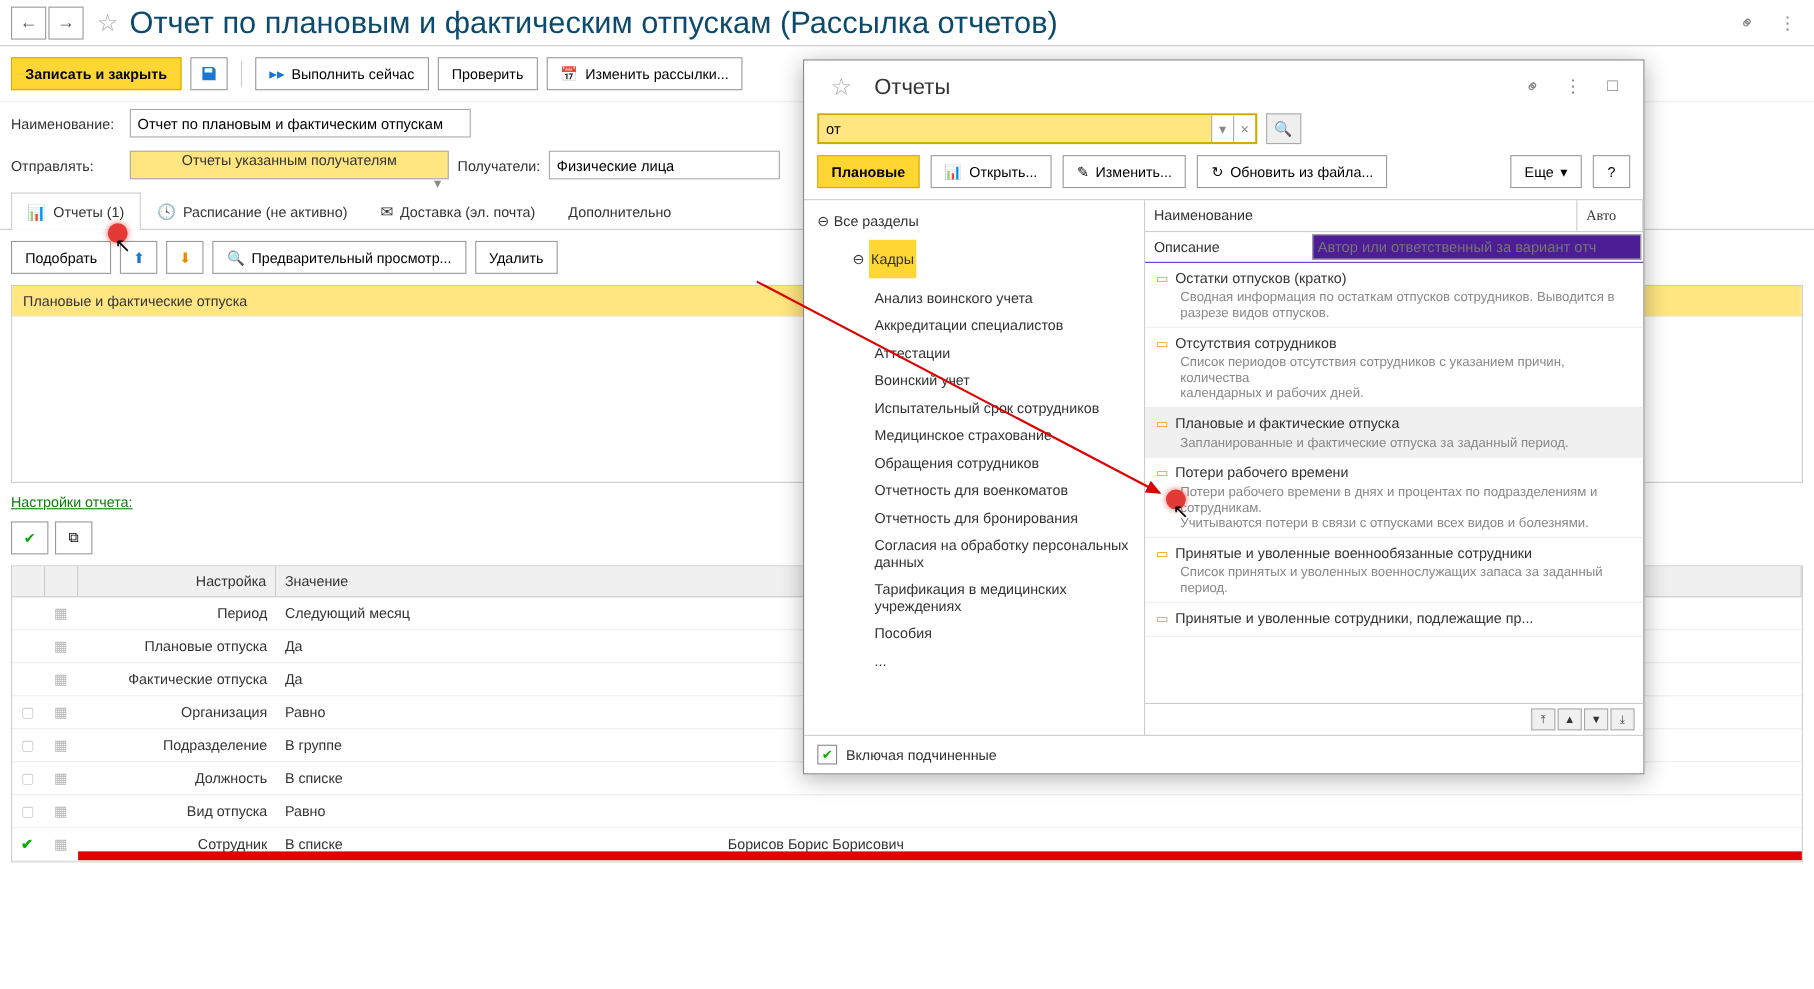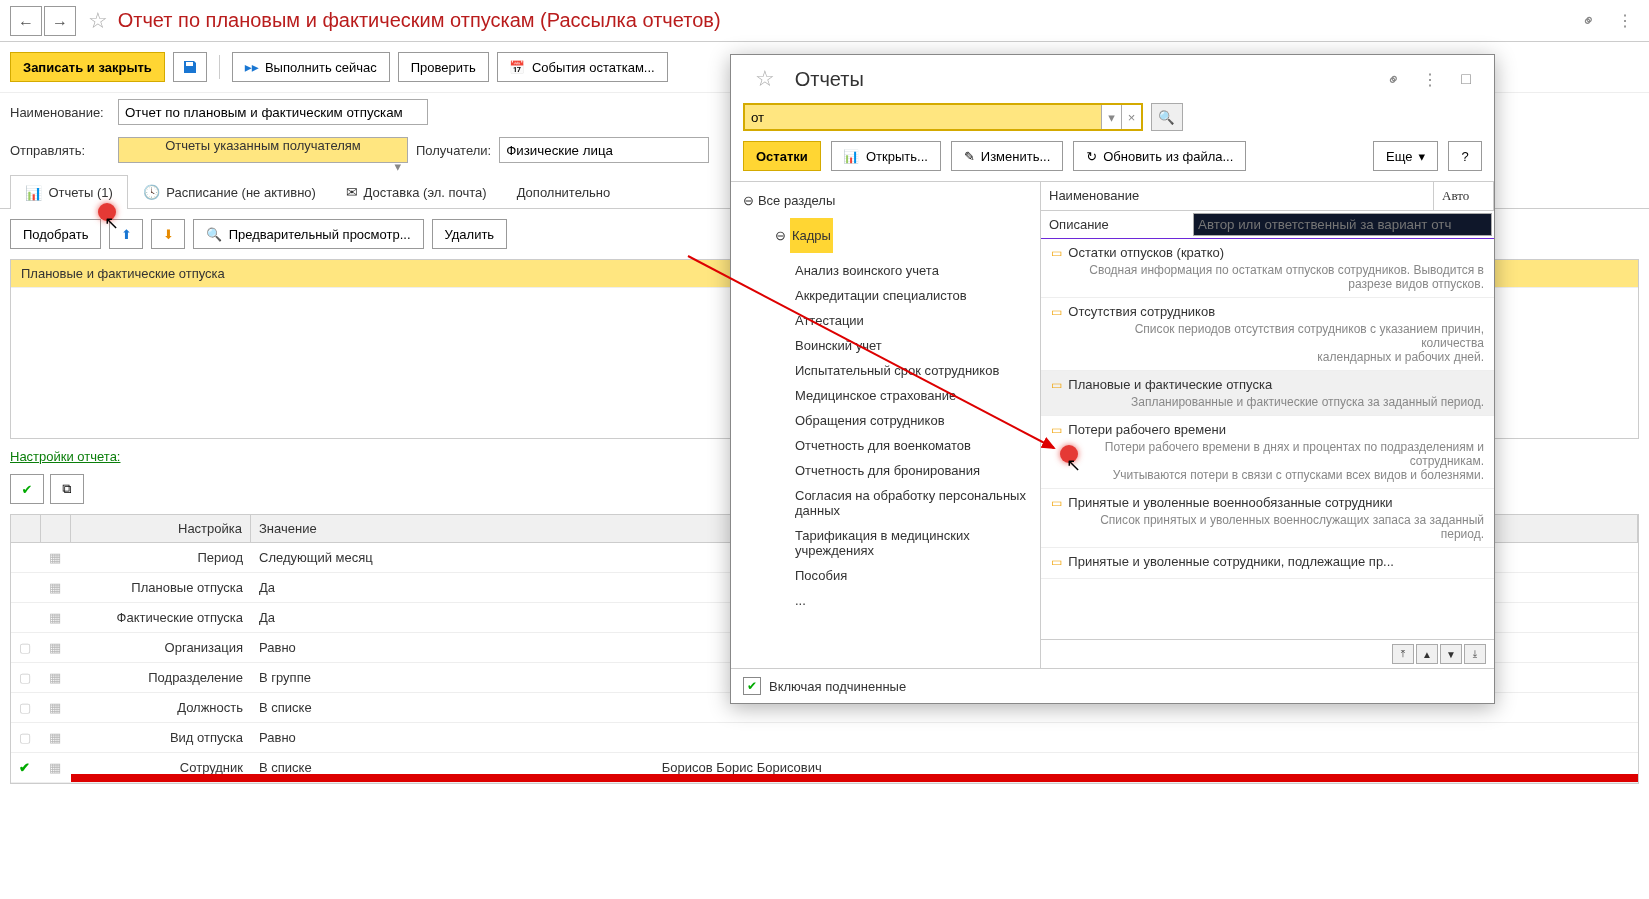--- a/index.html
+++ b/index.html
@@ -1,21 +1,21 @@
 <!DOCTYPE html>
 <html><head>
 <meta charset="utf-8">
 <style>
 * { box-sizing: border-box; margin: 0; padding: 0; font-family: Arial, sans-serif; }
 body { font-size: 13px; color: #333; background: #fff; position: relative; width: 1649px; height: 899px; overflow: hidden; }
 
 .title-bar { display: flex; align-items: center; padding: 4px 10px; height: 42px; border-bottom: 1px solid #ccc; }
 .nav-btn { width: 32px; height: 30px; border: 1px solid #999; background: #fff; margin-right: 2px; display: flex; align-items: center; justify-content: center; cursor: pointer; font-size: 16px; color: #555; }
 .star-icon { font-size: 22px; color: #aaa; margin: 0 10px; cursor: pointer; }
-.page-title { font-size: 20px; font-weight: normal; color: #b91c1c; }
+.page-title { font-size: 28px; font-weight: normal; color: #0c4a6e; }
 .title-right { margin-left: auto; display: flex; gap: 8px; }
 .icon-btn { width: 28px; height: 28px; display: flex; align-items: center; justify-content: center; cursor: pointer; color: #888; font-size: 16px; }
 
 .toolbar { display: flex; align-items: center; gap: 8px; padding: 10px; border-bottom: 1px solid #eee; }
 .btn { height: 30px; padding: 0 12px; border: 1px solid #999; background: #fff; cursor: pointer; display: flex; align-items: center; gap: 6px; font-size: 13px; }
 .btn-yellow { background: #ffd633; border-color: #d4aa00; font-weight: bold; }
 .btn-icon { width: 34px; padding: 0; justify-content: center; }
 .divider { width: 1px; height: 24px; background: #ccc; margin: 0 4px; }
 
 .form-row { display: flex; align-items: center; padding: 6px 10px; gap: 8px; }
@@ -73,26 +73,26 @@
 .tree-grandchild { padding-left: 60px; }
 
 .list-panel { flex: 1; display: flex; flex-direction: column; min-height: 0; }
 .list-header { display: flex; border-bottom: 1px solid #ccc; }
 .list-header > div { padding: 6px 8px; border-right: 1px solid #ccc; }
 .lh-name { flex: 1; }
 .lh-author { width: 60px; font-family: Liberation Serif, serif; }
 .list-desc-row { display: flex; border-bottom: 1px solid #6d28d9; }
 .list-desc-row > div { padding: 6px 8px; }
 .ld-label { flex: 0 0 150px; }
-.ld-filter { flex: 1; background: #0f172a; border: 1px solid #aaa; margin: 2px; padding: 2px 4px; color: #888; }
+.ld-filter { flex: 1; background: #4c1d95; border: 1px solid #aaa; margin: 2px; padding: 2px 4px; color: #888; }
 
 .list-items { overflow-y: scroll; flex: 1; }
 .list-item { padding: 6px 10px; border-bottom: 1px solid #eee; }
 .list-item-title { display: flex; align-items: center; gap: 6px; padding-bottom: 3px; }
-.list-item-desc { color: #888; font-size: 12px; padding-left: 22px; text-align: right; }
+.list-item-desc { color: #888; font-size: 12px; padding-left: 22px; }
 .li-icon { color: #f0a000; font-size: 12px; }
 .list-item.selected { background: #f0f0f0; }
 
 .popup-footer { padding: 8px 12px; display: flex; align-items: center; gap: 8px; border-top: 1px solid #ccc; }
 .check-icon { color: #0a0; width: 18px; height: 18px; border: 1px solid #888; display: inline-flex; align-items: center; justify-content: center; font-size: 12px; }
 .list-footer-nav { display: flex; gap: 2px; padding: 4px 8px; justify-content: flex-end; border-top: 1px solid #ccc; }
 .nav-small { width: 22px; height: 20px; border: 1px solid #aaa; background: #f0f0f0; display: flex; align-items: center; justify-content: center; font-size: 10px; cursor: pointer; }
 
 
 .red-dot { position: absolute; width: 18px; height: 18px; background: #e53935; border-radius: 50%; box-shadow: 0 0 6px rgba(229,57,53,0.8); z-index: 100; }
@@ -130,21 +130,21 @@
       </svg>
   </button>
   <div class="divider"></div>
   <button class="btn">
       <span class="play-icon">▸▸</span>
       <span>Выполнить сейчас</span>
     </button>
   <button class="btn">Проверить</button>
   <button class="btn">
       <span>📅</span>
-      <span>События остаткам...</span>
+      <span>Изменить рассылки...</span>
     </button>
 </div>
 
 <div class="form-row">
   <span class="form-label">Наименование:</span>
   <input class="form-input" style="width: 310px;" value="Отчет по плановым и фактическим отпускам">
 </div>
 <div class="form-row">
   <span class="form-label">Отправлять:</span>
   <div class="form-select" style="width:290px">
@@ -278,21 +278,21 @@
     <div class="search-box">
       <input value="от" style="">
       <div class="sb-btn">▾</div>
       <div class="sb-btn">×</div>
     </div>
     <button class="mag-btn">
         <span>🔍</span>
       </button>
   </div>
   <div class="popup-toolbar">
-    <button class="btn btn-yellow">Остатки</button>
+    <button class="btn btn-yellow">Плановые</button>
     <button class="btn">
         <span>📊</span>
         <span>Открыть...</span>
       </button>
     <button class="btn">
         <span>✎</span>
         <span>Изменить...</span>
       </button>
     <button class="btn">
         <span>↻</span>

